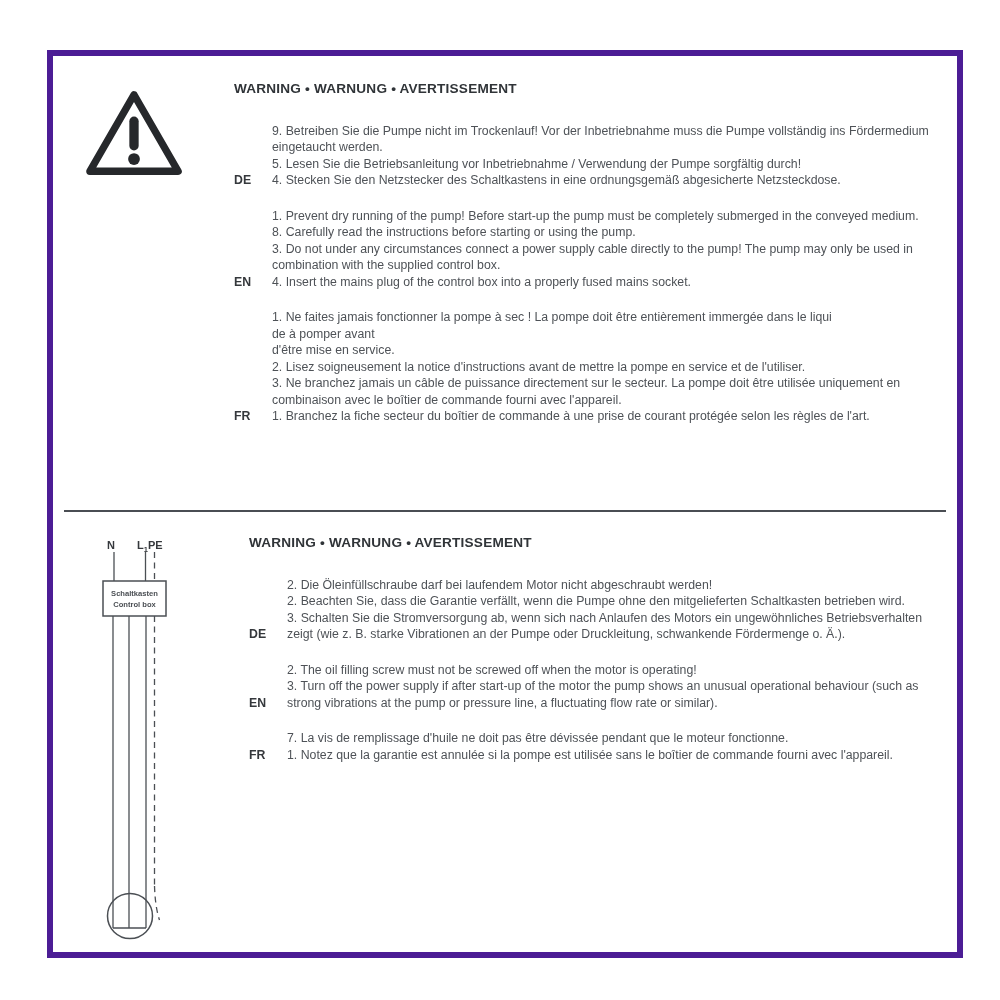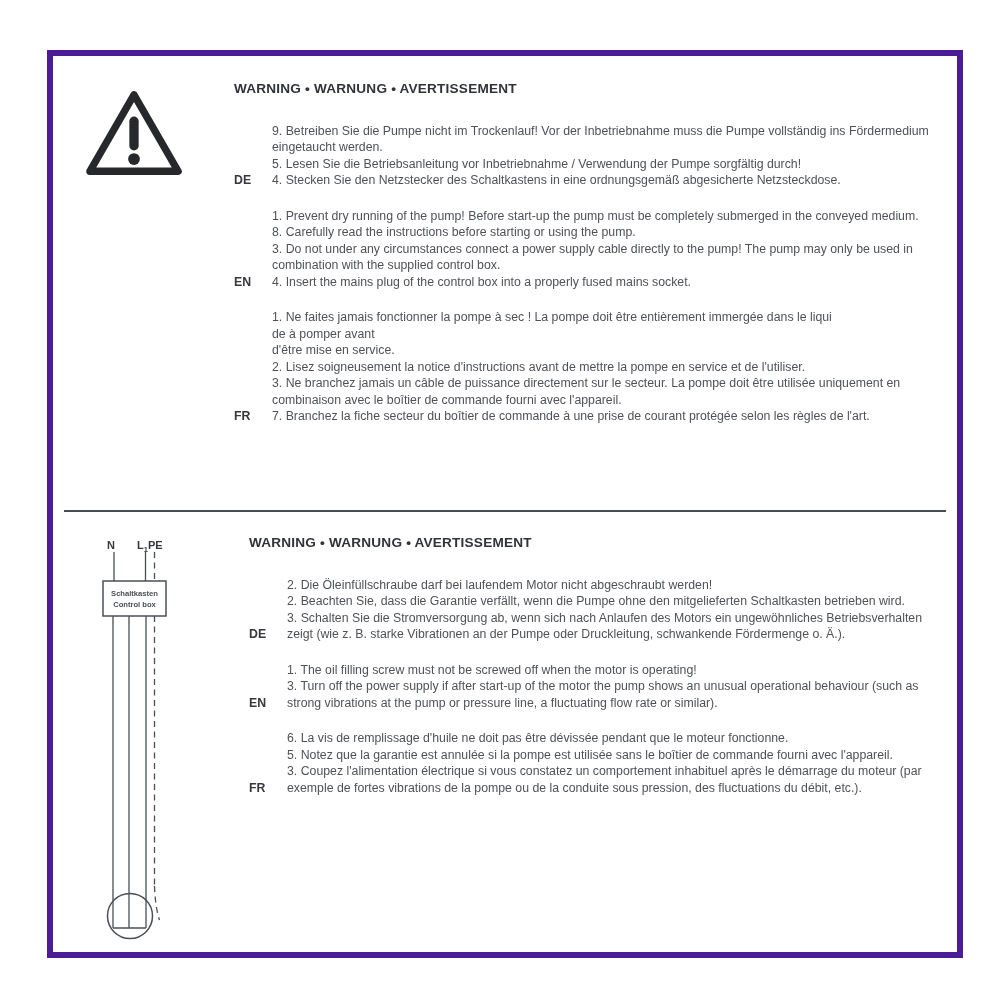--- a/index.html
+++ b/index.html
@@ -107,21 +107,21 @@
           </div>
         </div>
         <div class="lang-block">
           <span class="lang-label">FR</span>
           <div class="lang-text">
             <div class="item">1. Ne faites jamais fonctionner la pompe à sec ! La pompe doit être entièrement immergée dans le liqui
 de à pomper avant
 d'être mise en service.</div>
             <div class="item">2. Lisez soigneusement la notice d'instructions avant de mettre la pompe en service et de l'utiliser.</div>
             <div class="item">3. Ne branchez jamais un câble de puissance directement sur le secteur. La pompe doit être utilisée uniquement en combinaison avec le boîtier de commande fourni avec l'appareil.</div>
-            <div class="item">7. Branchez la fiche secteur du boîtier de commande à une prise de courant protégée selon les règles de l'art.</div>
+            <div class="item">1. Branchez la fiche secteur du boîtier de commande à une prise de courant protégée selon les règles de l'art.</div>
           </div>
         </div>
       </div>
   </div>
 
   <div class="divider"></div>
 
   <svg class="wiring-diagram" viewBox="0 0 80 412">
     <text class="diag-term" x="13" y="15">N</text>
     <text class="diag-term" x="43" y="15"><tspan>L</tspan><tspan dy="2.5" font-size="7.5">1</tspan><tspan dy="-2.5">PE</tspan></text>
@@ -147,28 +147,27 @@
           <span class="lang-label">DE</span>
           <div class="lang-text">
             <div class="item">2. Die Öleinfüllschraube darf bei laufendem Motor nicht abgeschraubt werden!</div>
             <div class="item">2. Beachten Sie, dass die Garantie verfällt, wenn die Pumpe ohne den mitgelieferten Schaltkasten betrieben wird.</div>
             <div class="item">3. Schalten Sie die Stromversorgung ab, wenn sich nach Anlaufen des Motors ein ungewöhnliches Betriebsverhalten zeigt (wie z. B. starke Vibrationen an der Pumpe oder Druckleitung, schwankende Fördermenge o. Ä.).</div>
           </div>
         </div>
         <div class="lang-block">
           <span class="lang-label">EN</span>
           <div class="lang-text">
-            <div class="item">1. The oil filling screw must not be screwed off when the motor is operating!</div>
+            <div class="item">2. The oil filling screw must not be screwed off when the motor is operating!</div>
             <div class="item">3. Turn off the power supply if after start-up of the motor the pump shows an unusual operational behaviour (such as strong vibrations at the pump or pressure line, a fluctuating flow rate or similar).</div>
           </div>
         </div>
         <div class="lang-block">
           <span class="lang-label">FR</span>
           <div class="lang-text">
-            <div class="item">6. La vis de remplissage d'huile ne doit pas être dévissée pendant que le moteur fonctionne.</div>
-            <div class="item">5. Notez que la garantie est annulée si la pompe est utilisée sans le boîtier de commande fourni avec l'appareil.</div>
-            <div class="item">3. Coupez l'alimentation électrique si vous constatez un comportement inhabituel après le démarrage du moteur (par exemple de fortes vibrations de la pompe ou de la conduite sous pression, des fluctuations du débit, etc.).</div>
+            <div class="item">7. La vis de remplissage d'huile ne doit pas être dévissée pendant que le moteur fonctionne.</div>
+            <div class="item">1. Notez que la garantie est annulée si la pompe est utilisée sans le boîtier de commande fourni avec l'appareil.</div>
           </div>
         </div>
       </div>
   </div>
 
 </div>
 
 </body></html>

